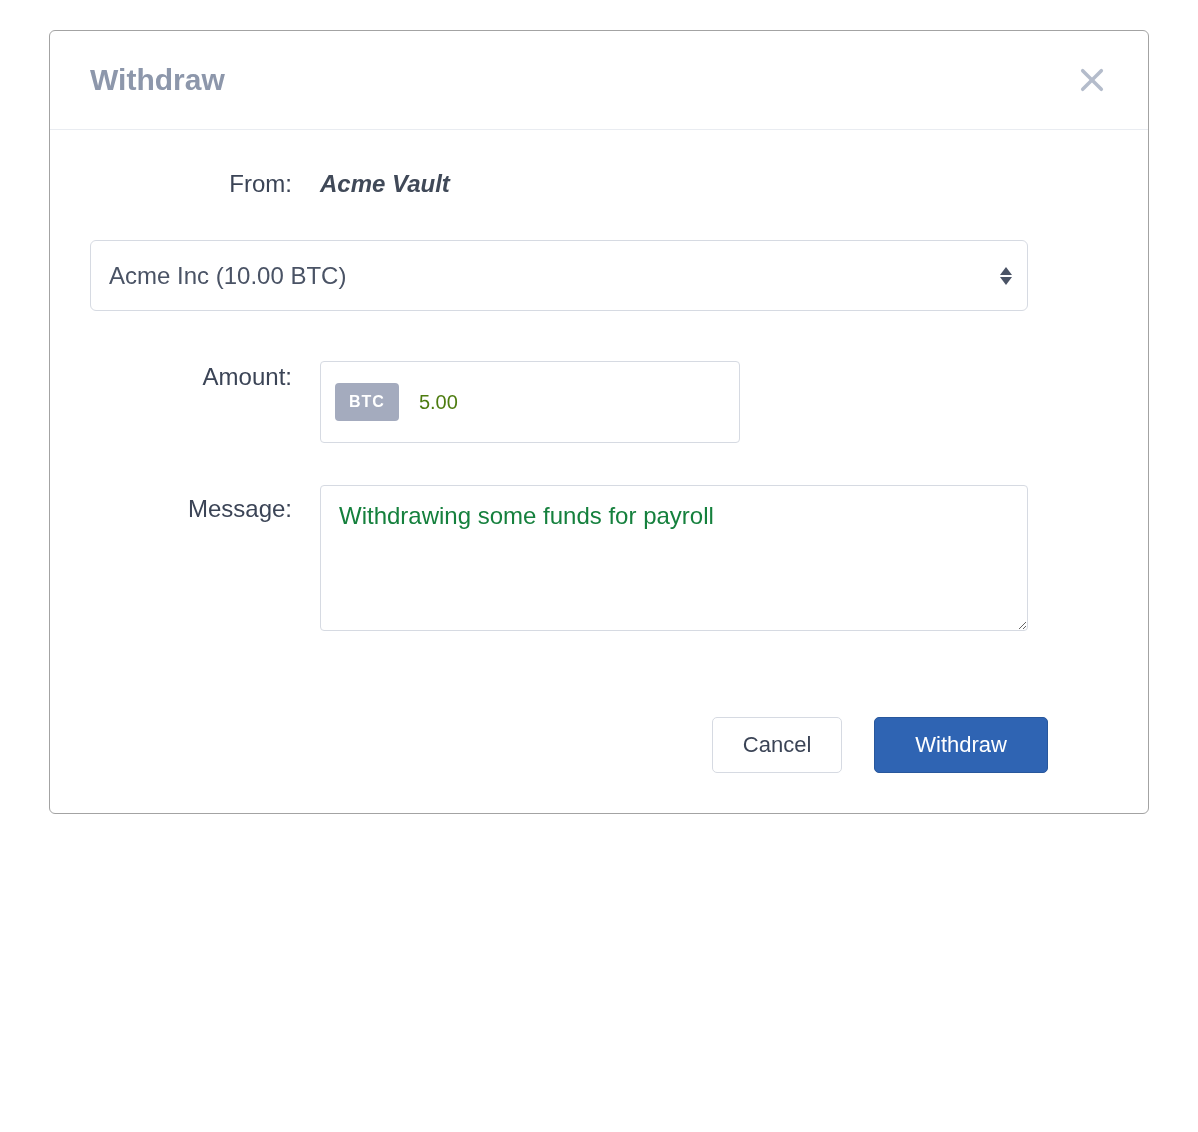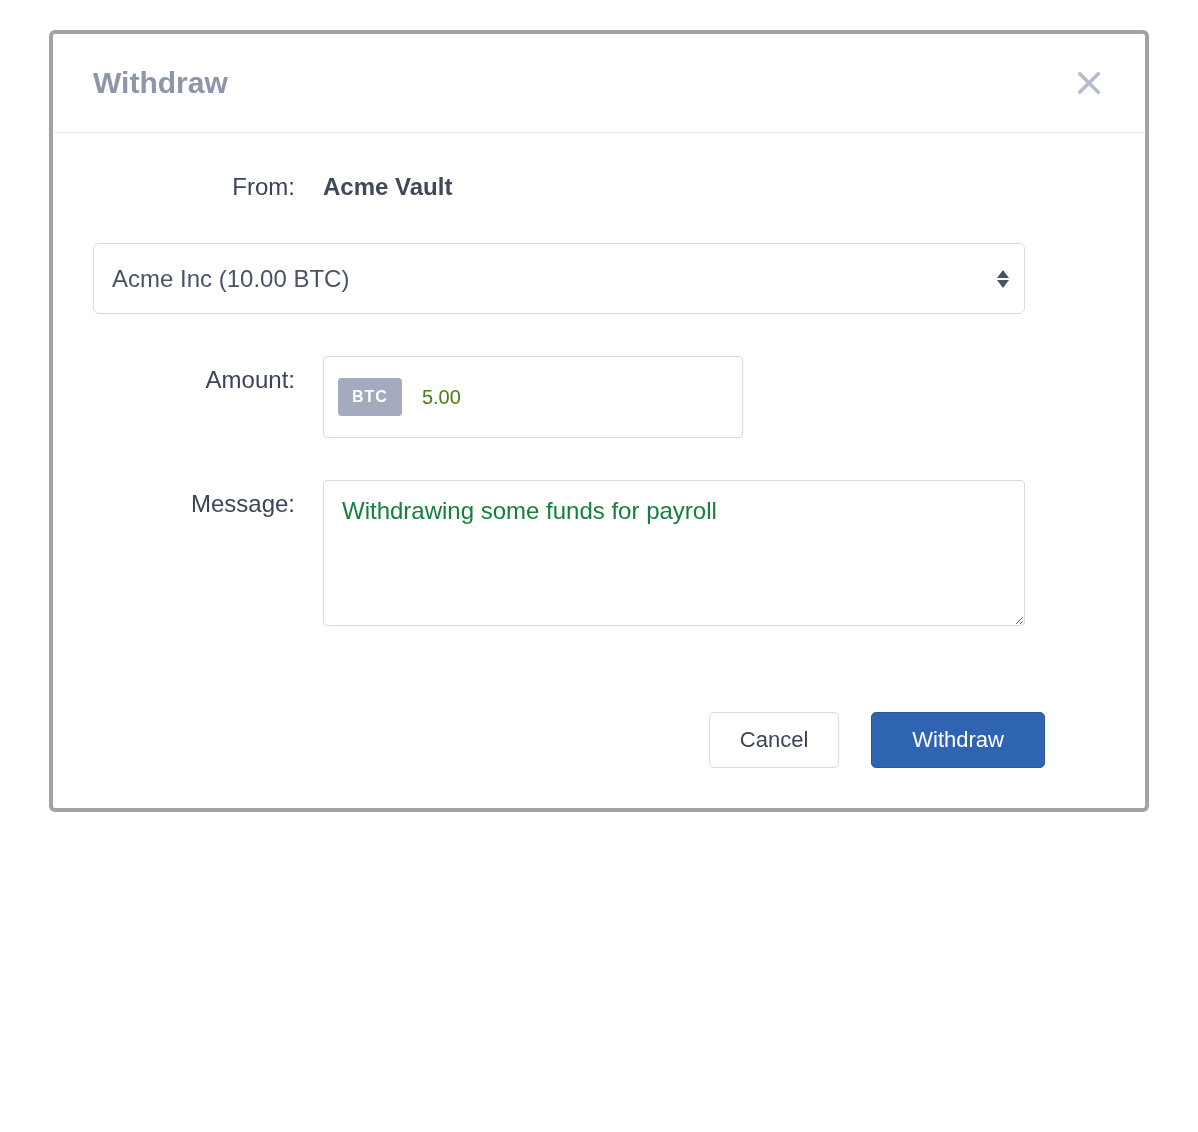--- a/index.html
+++ b/index.html
@@ -5,21 +5,21 @@
   * { box-sizing: border-box; margin: 0; padding: 0; }
   body {
     font-family: -apple-system, BlinkMacSystemFont, "Segoe UI", Helvetica, Arial, sans-serif;
     background: #ffffff;
     padding: 30px;
     color: #3b4456;
   }
   .modal {
     width: 1100px;
     margin: 0 auto;
-    border: 4px solid #a3a3a3;
+    border: 1px solid #a3a3a3;
     border-radius: 6px;
     background: #fff;
     overflow: hidden;
   }
   .modal-header {
     padding: 32px 40px 32px 40px;
     border-bottom: 1px solid #e9ecf1;
     display: flex;
     align-items: center;
     justify-content: space-between;
@@ -57,20 +57,21 @@
     font-size: 24px;
     color: #3b4456;
     padding-top: 10px;
     flex-shrink: 0;
   }
   .label.first { padding-top: 0; }
   .value-static {
     font-size: 24px;
     font-weight: 700;
     color: #404958;
+    font-style: italic;
   }
   .control { flex: 1; }
   .select-wrap {
     position: relative;
     width: 100%;
   }
   .select-wrap select {
     width: 100%;
     height: 71px;
     font-size: 24px;
@@ -96,20 +97,21 @@
   .select-arrows svg { width: 12px; height: 8px; display:block; }
   .amount-wrap {
     display: inline-flex;
     align-items: center;
     border: 1px solid #d6dae2;
     border-radius: 4px;
     height: 82px;
     padding: 12px 14px;
     width: 420px;
     background: #fff;
+    margin-top: 8px;
   }
   .btc-badge {
     background: #a4abbe;
     color: #fff;
     font-size: 16px;
     font-weight: 600;
     letter-spacing: 1px;
     border-radius: 4px;
     padding: 10px 14px;
     margin-right: 20px;

